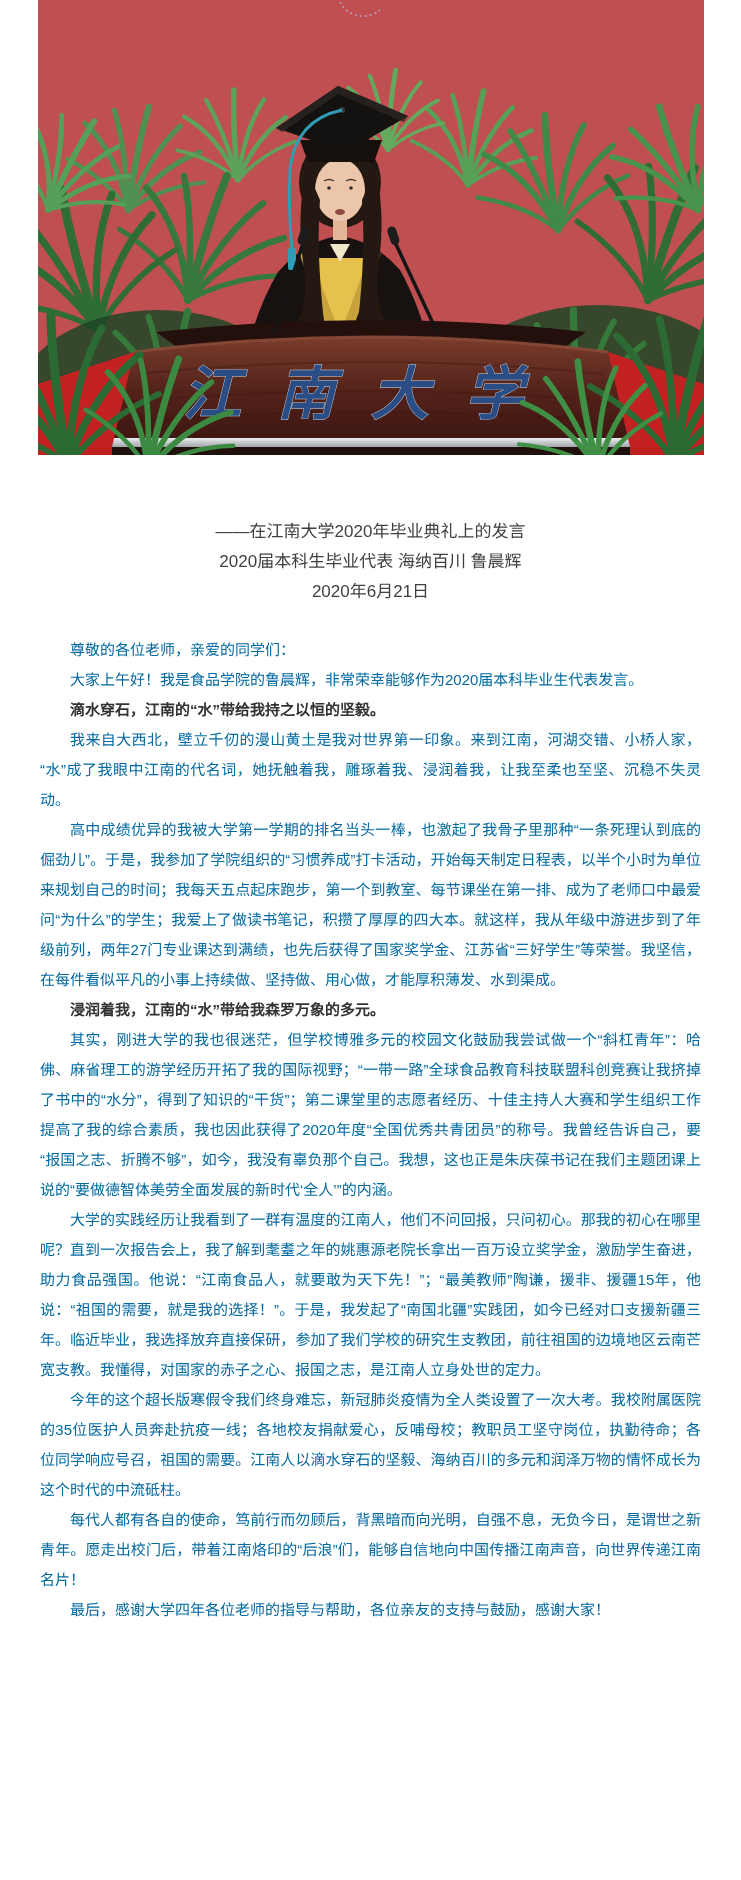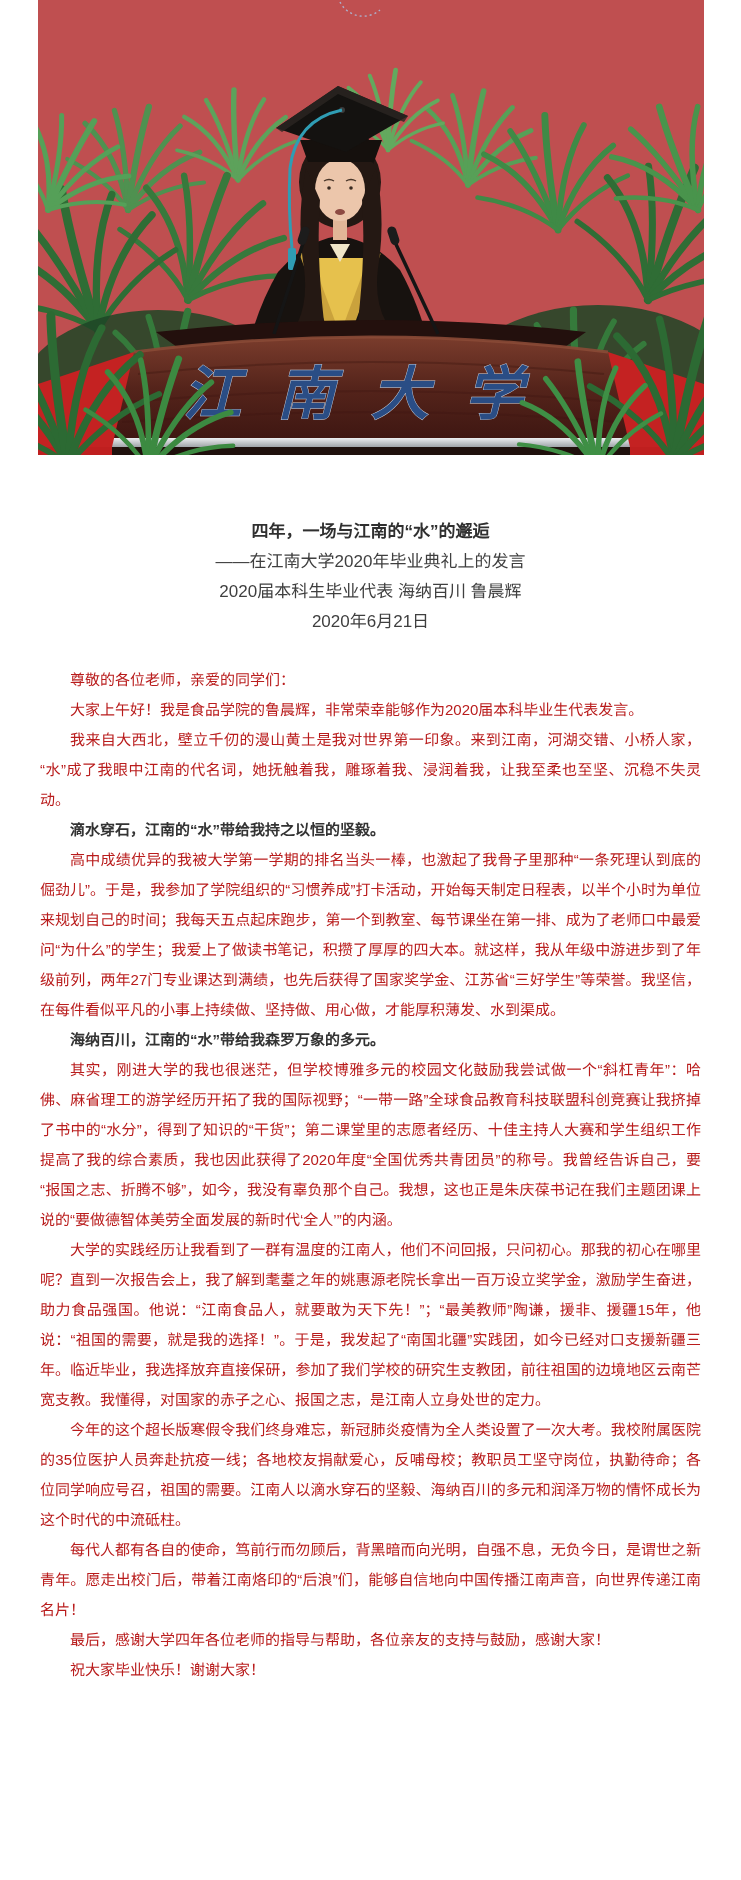--- a/index.html
+++ b/index.html
@@ -15,21 +15,21 @@
   .title-block{margin-top:62px;text-align:center;}
   .title-block p{margin:0;line-height:30px;font-size:17px;color:#3f3f3f;}
   .title-block .title{font-size:17px;font-weight:bold;color:#303030;}
   .body-text{margin:28px 40px 20px 40px;}
   .body-text p.para{
     margin:0;
     font-size:15px;
     line-height:30px;
     text-align:justify;
     text-indent:2em;
-    color:#b91c1c;
+    color:#0369a1;
     word-break:break-all;
   }
   .body-text p.para.bold{font-weight:bold;color:#333333;}
 </style>
 </head>
 <body>
 
 <svg class="arc-artifact" viewBox="0 0 50 18" aria-hidden="true">
   <path d="M4,2 A26 26 0 0 0 44,10" fill="none" stroke="#a9c7e9" stroke-width="1.4" stroke-dasharray="2 3" opacity="0.8"></path>
 </svg>
@@ -143,32 +143,30 @@
     <g>
       <use href="#fan" transform="translate(30,465) scale(1.5) rotate(-10)" stroke="#2c6a33"></use>
       <use href="#fan" transform="translate(110,470) scale(1.15) rotate(12)" stroke="#3c8a41"></use>
       <use href="#fan" transform="translate(636,462) scale(1.5) rotate(10)" stroke="#2c6a33"></use>
       <use href="#fan" transform="translate(560,470) scale(1.1) rotate(-14)" stroke="#3f8f45"></use>
     </g>
   </svg>
 </figure>
 
 <header class="title-block">
-  <p class="title">四年，一场与江南的“水”的邂逅</p>
   <p class="subtitle">——在江南大学2020年毕业典礼上的发言</p>
   <p class="byline">2020届本科生毕业代表 海纳百川 鲁晨辉</p>
   <p class="date">2020年6月21日</p>
 </header>
 
 <main class="body-text" id="article-body">
     <p class="para">尊敬的各位老师，亲爱的同学们：</p>
     <p class="para">大家上午好！我是食品学院的鲁晨辉，非常荣幸能够作为2020届本科毕业生代表发言。</p>
+    <p class="para bold">滴水穿石，江南的“水”带给我持之以恒的坚毅。</p>
     <p class="para">我来自大西北，壁立千仞的漫山黄土是我对世界第一印象。来到江南，河湖交错、小桥人家，“水”成了我眼中江南的代名词，她抚触着我，雕琢着我、浸润着我，让我至柔也至坚、沉稳不失灵动。</p>
-    <p class="para bold">滴水穿石，江南的“水”带给我持之以恒的坚毅。</p>
     <p class="para">高中成绩优异的我被大学第一学期的排名当头一棒，也激起了我骨子里那种“一条死理认到底的倔劲儿”。于是，我参加了学院组织的“习惯养成”打卡活动，开始每天制定日程表，以半个小时为单位来规划自己的时间；我每天五点起床跑步，第一个到教室、每节课坐在第一排、成为了老师口中最爱问“为什么”的学生；我爱上了做读书笔记，积攒了厚厚的四大本。就这样，我从年级中游进步到了年级前列，两年27门专业课达到满绩，也先后获得了国家奖学金、江苏省“三好学生”等荣誉。我坚信，在每件看似平凡的小事上持续做、坚持做、用心做，才能厚积薄发、水到渠成。</p>
-    <p class="para bold">海纳百川，江南的“水”带给我森罗万象的多元。</p>
+    <p class="para bold">浸润着我，江南的“水”带给我森罗万象的多元。</p>
     <p class="para">其实，刚进大学的我也很迷茫，但学校博雅多元的校园文化鼓励我尝试做一个“斜杠青年”：哈佛、麻省理工的游学经历开拓了我的国际视野；“一带一路”全球食品教育科技联盟科创竞赛让我挤掉了书中的“水分”，得到了知识的“干货”；第二课堂里的志愿者经历、十佳主持人大赛和学生组织工作提高了我的综合素质，我也因此获得了2020年度“全国优秀共青团员”的称号。我曾经告诉自己，要“报国之志、折腾不够”，如今，我没有辜负那个自己。我想，这也正是朱庆葆书记在我们主题团课上说的“要做德智体美劳全面发展的新时代‘全人’”的内涵。</p>
     <p class="para">大学的实践经历让我看到了一群有温度的江南人，他们不问回报，只问初心。那我的初心在哪里呢？直到一次报告会上，我了解到耄耋之年的姚惠源老院长拿出一百万设立奖学金，激励学生奋进，助力食品强国。他说：“江南食品人，就要敢为天下先！”；“最美教师”陶谦，援非、援疆15年，他说：“祖国的需要，就是我的选择！”。于是，我发起了“南国北疆”实践团，如今已经对口支援新疆三年。临近毕业，我选择放弃直接保研，参加了我们学校的研究生支教团，前往祖国的边境地区云南芒宽支教。我懂得，对国家的赤子之心、报国之志，是江南人立身处世的定力。</p>
     <p class="para">今年的这个超长版寒假令我们终身难忘，新冠肺炎疫情为全人类设置了一次大考。我校附属医院的35位医护人员奔赴抗疫一线；各地校友捐献爱心，反哺母校；教职员工坚守岗位，执勤待命；各位同学响应号召，祖国的需要。江南人以滴水穿石的坚毅、海纳百川的多元和润泽万物的情怀成长为这个时代的中流砥柱。</p>
     <p class="para">每代人都有各自的使命，笃前行而勿顾后，背黑暗而向光明，自强不息，无负今日，是谓世之新青年。愿走出校门后，带着江南烙印的“后浪”们，能够自信地向中国传播江南声音，向世界传递江南名片！</p>
     <p class="para">最后，感谢大学四年各位老师的指导与帮助，各位亲友的支持与鼓励，感谢大家！</p>
-    <p class="para">祝大家毕业快乐！谢谢大家！</p>
   </main>
 
 </body></html>

